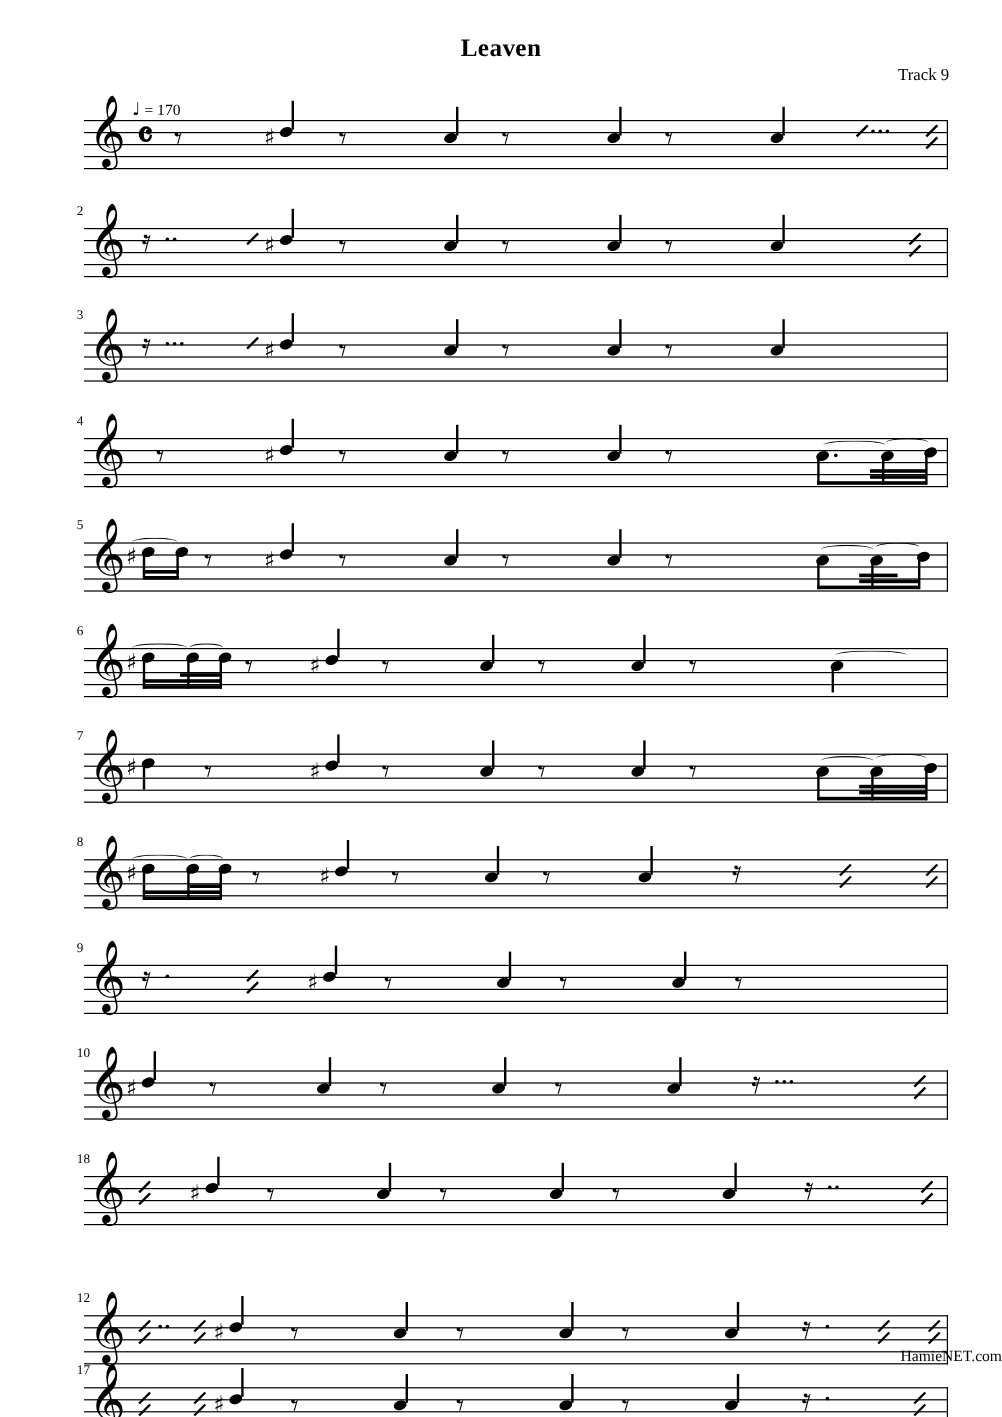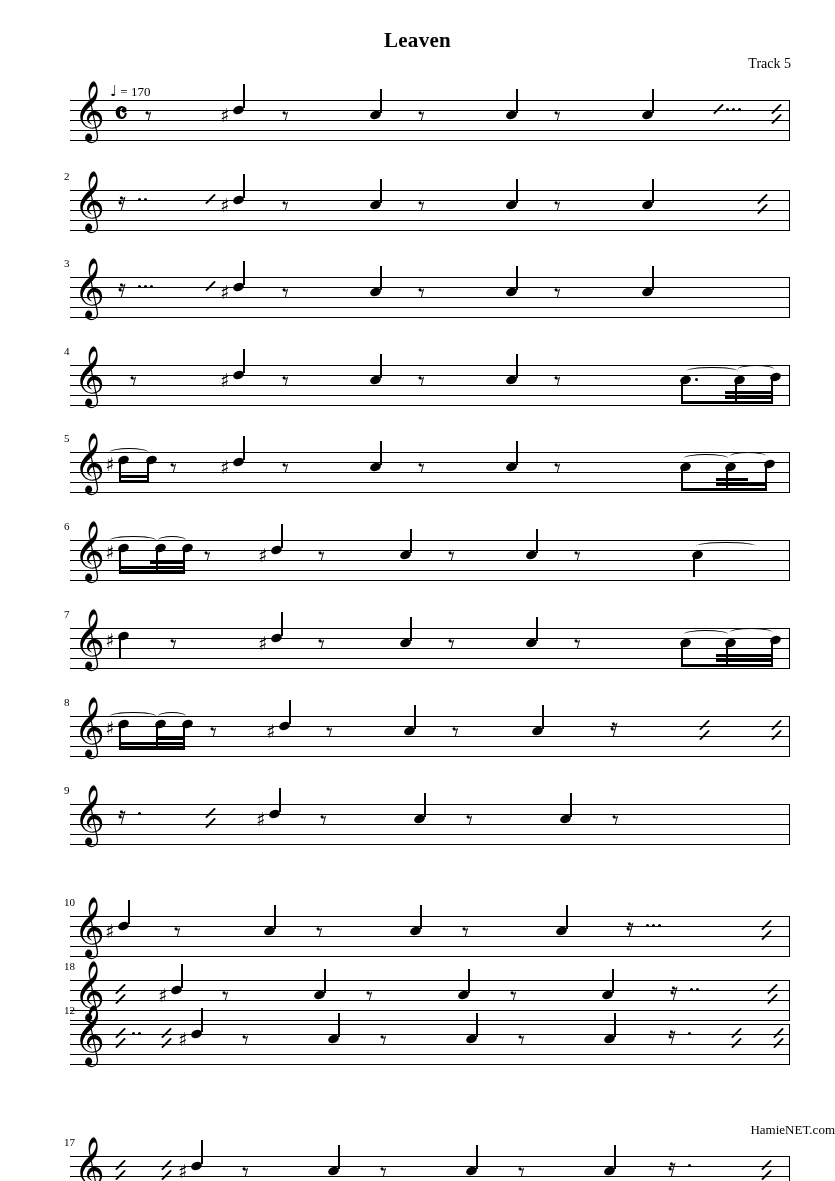--- a/index.html
+++ b/index.html
@@ -62,21 +62,21 @@
   }
   .dot{position:absolute;width:3px;height:3px;border-radius:50%;background:#000;}
   .beam{position:absolute;height:3px;background:#000;}
   .tie{position:absolute;border-top:1.4px solid #000;border-radius:50%;height:7px;}
   .slashrest{position:absolute;width:13px;height:2px;background:#000;transform:rotate(-45deg);}
 </style>
 </head>
 <body>
 
 <div class="title">Leaven</div>
-<div class="track-label">Track 5</div>
+<div class="track-label">Track 9</div>
 
 <div class="tempo" style="top:82px;left:110px;">
   <span class="beat-note">♩</span>
   <span>= 170</span>
 </div>
 
 <div class="system" style="top:100px;">
   <div class="staff">
     <div class="line l1"></div>
     <div class="line l2"></div>
@@ -415,21 +415,21 @@
     <div class="notehead" style="left:344px;top:11px;"></div>
     <div class="stem" style="left:354px;top:-11px;height:24px;"></div>
     <div class="rest" style="left:396px;top:3px;">𝄾</div>
     <div class="notehead" style="left:490px;top:11px;"></div>
     <div class="stem" style="left:500px;top:-11px;height:24px;"></div>
     <div class="rest" style="left:542px;top:3px;">𝄾</div>
     <div class="endbar"></div>
   </div>
 </div>
 
-<div class="system" style="top:916px;">
+<div class="system" style="top:892px;">
   <div class="staff">
     <div class="barnum">10</div>
     <div class="line l1"></div>
     <div class="line l2"></div>
     <div class="line l3"></div>
     <div class="line l4"></div>
     <div class="line l5"></div>
     <div class="clef">𝄞</div>
 
     <div class="sharp" style="left:35px;top:6px;">♯</div>
@@ -485,21 +485,21 @@
 
     <div class="rest" style="left:600px;top:-2px;">𝄿</div>
     <div class="dot" style="left:620px;top:8px;"></div>
     <div class="dot" style="left:626px;top:8px;"></div>
     <div class="slashrest" style="left:696px;top:8px;"></div>
     <div class="slashrest" style="left:696px;top:18px;"></div>
     <div class="endbar"></div>
   </div>
 </div>
 
-<div class="system" style="top:1024px;">
+<div class="system" style="top:1096px;">
   <div class="staff">
     <div class="barnum">12</div>
     <div class="line l1"></div>
     <div class="line l2"></div>
     <div class="line l3"></div>
     <div class="line l4"></div>
     <div class="line l5"></div>
     <div class="clef">𝄞</div>
 
     <div class="slashrest" style="left:44px;top:8px;"></div>

